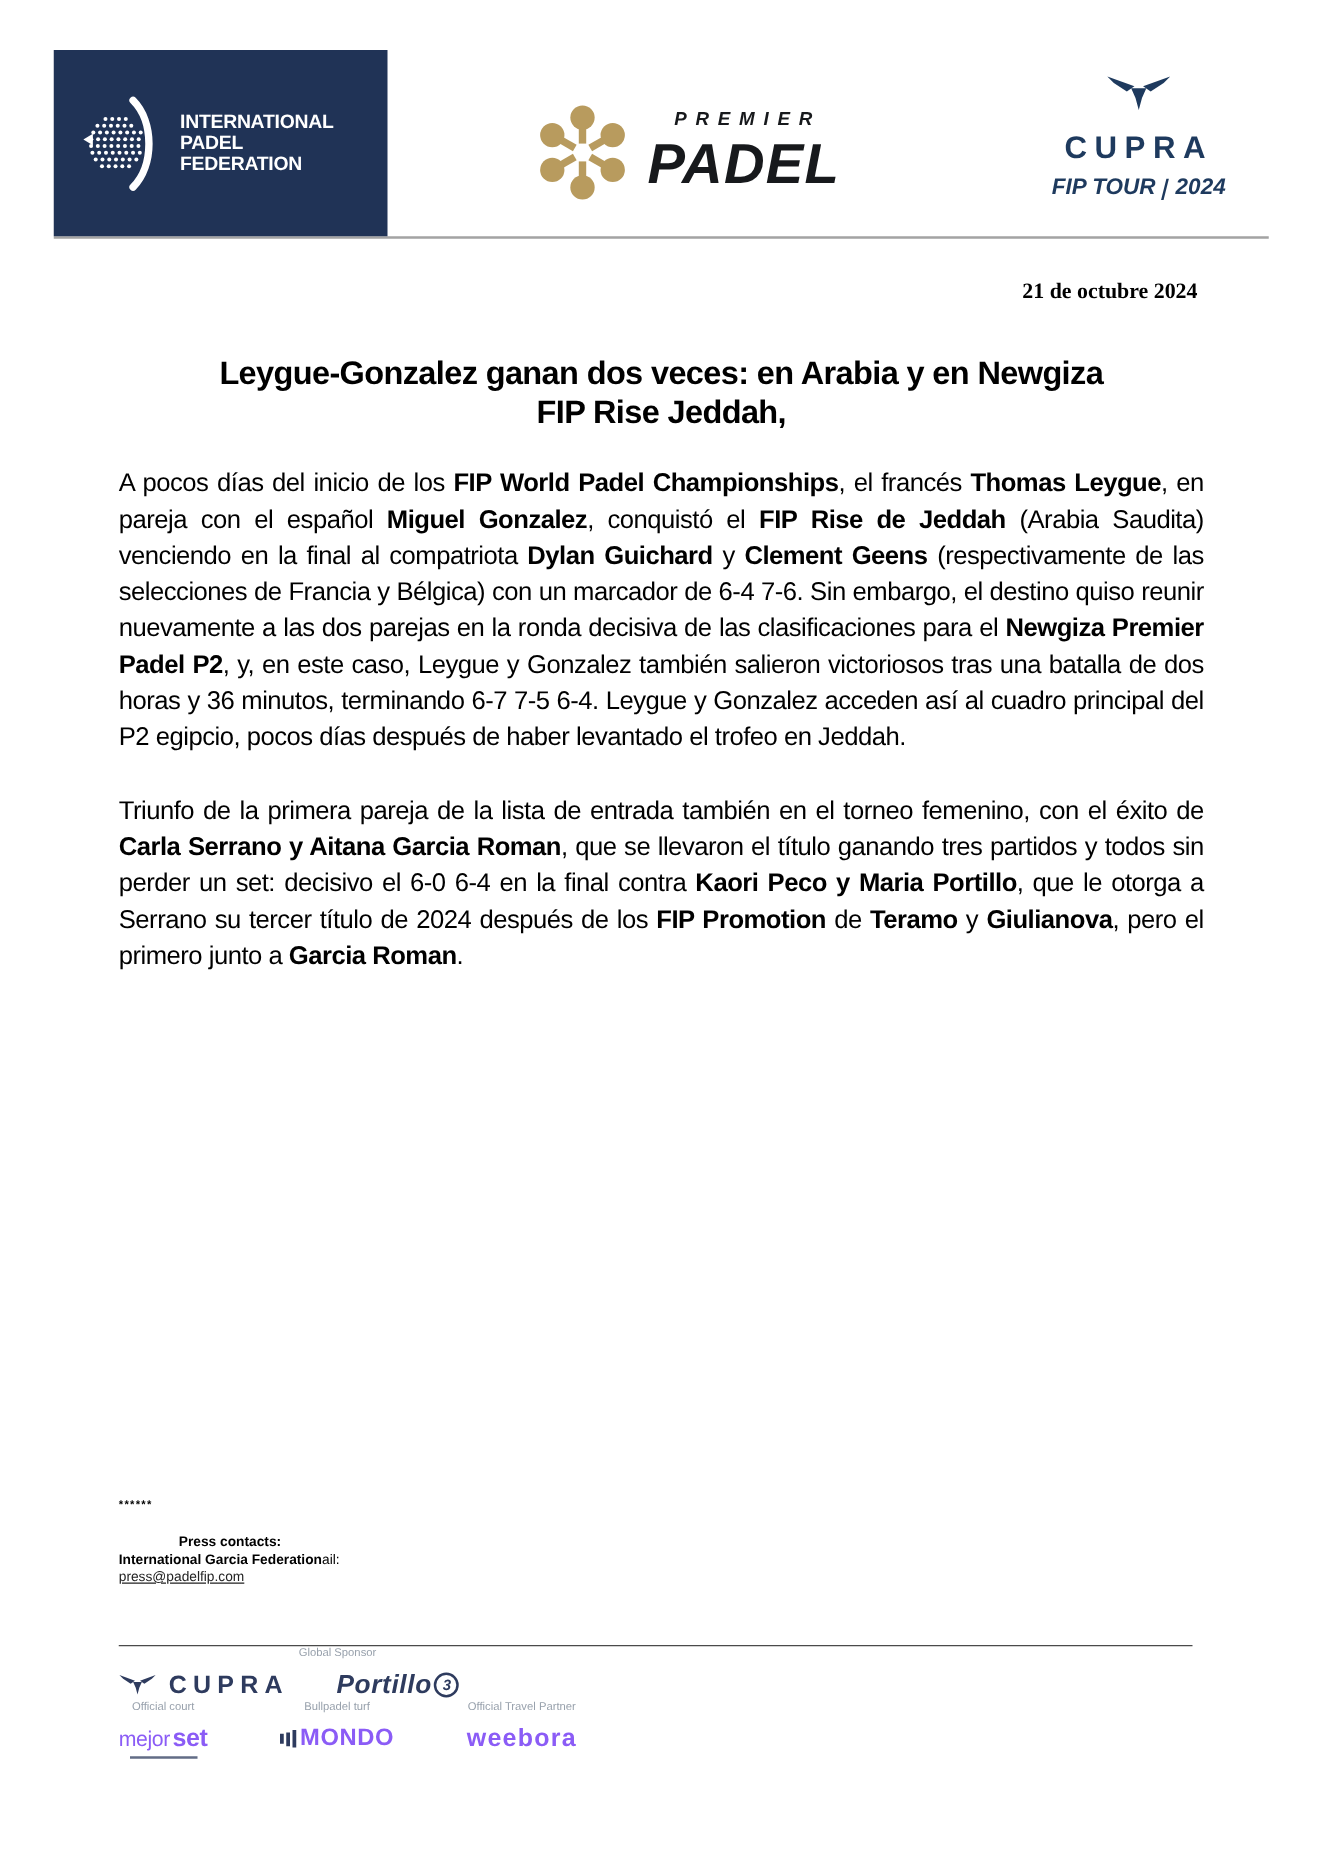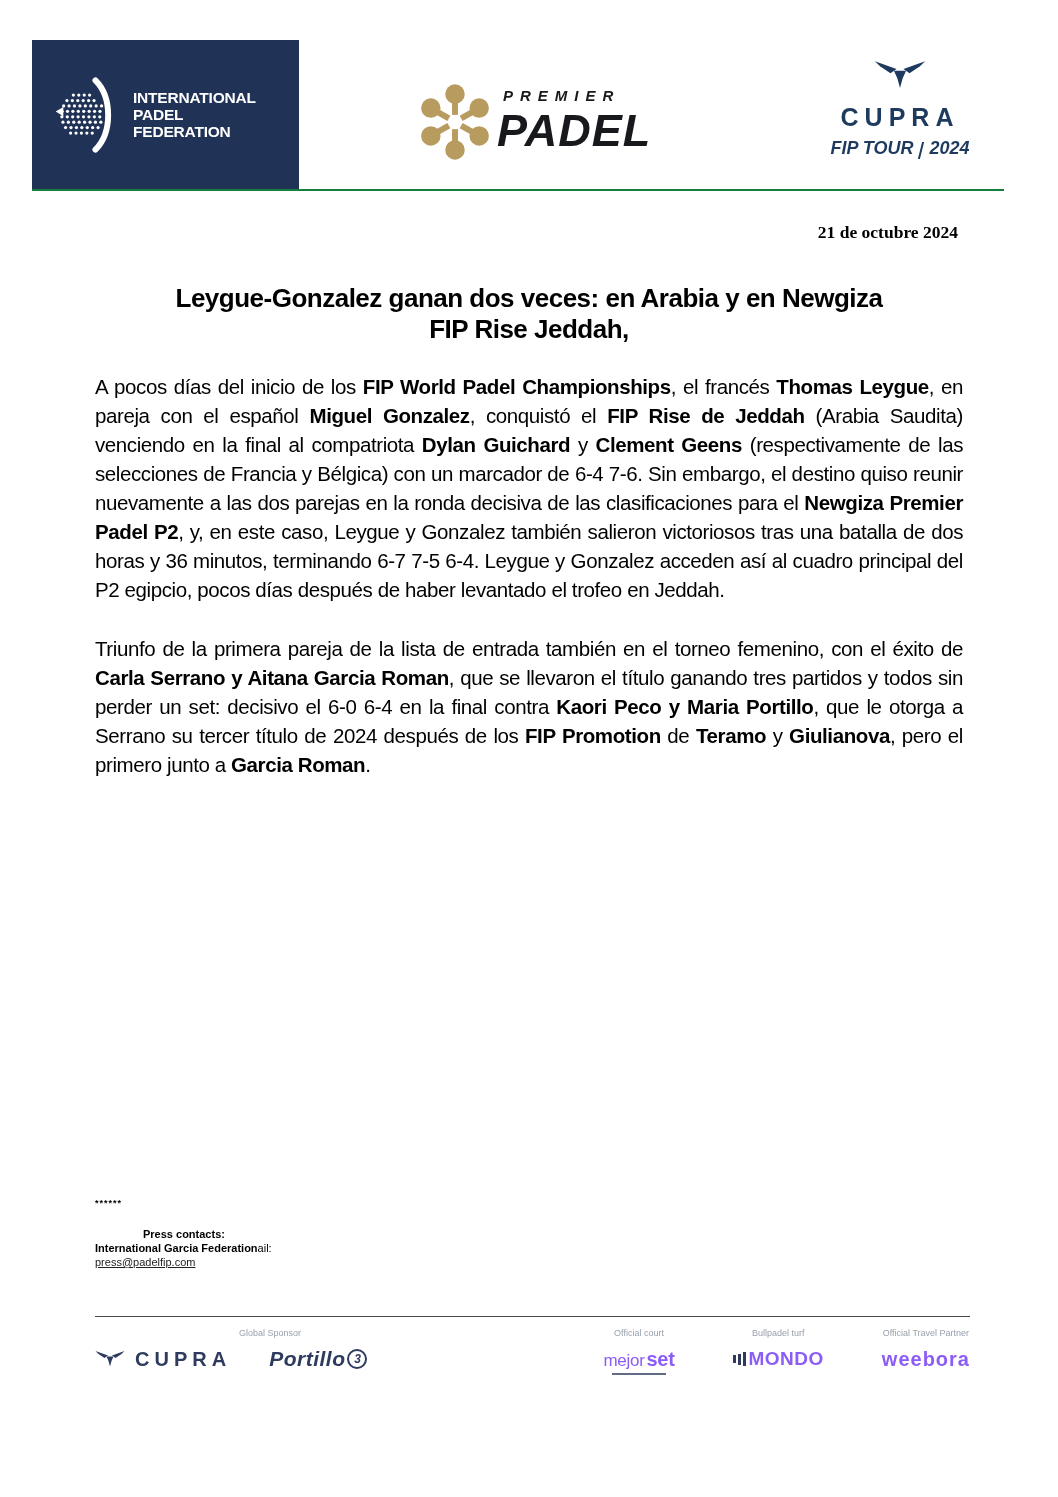--- a/index.html
+++ b/index.html
@@ -3,27 +3,27 @@
 <meta charset="utf-8">
 <style>
   * { margin:0; padding:0; box-sizing:border-box; }
   html,body { background:#fff; }
   .page {
     position:relative; width:1058px; height:1497px; background:#fff;
     font-family:"Liberation Sans", sans-serif; color:#000; overflow:hidden;
   }
 
   
-  .banner { position:absolute; left:32px; top:40px; width:972px; height:151px;
-            border-bottom:2px solid #15803d; }
+  .banner { position:absolute; left:43px; top:40px; width:972px; height:151px;
+            border-bottom:2px solid #a3a3a3; }
   .ipf-box { position:absolute; left:0; top:0; width:267px; height:149px;
              background:#203356; display:flex; align-items:center; padding-left:22px; gap:13px; }
   .ipf-text { color:#fff; font-weight:bold; font-size:15.5px; line-height:17px;
               letter-spacing:-0.2px; }
-  .pp-logo { position:absolute; left:385px; top:44px; display:flex; align-items:center; gap:4px; }
+  .pp-logo { position:absolute; left:385px; top:44px; display:flex; align-items:center; gap:14px;text-align:center; }
   .pp-text { display:flex; flex-direction:column; }
   .pp-top { font-size:15px; font-weight:bold; font-style:italic; letter-spacing:7px;
             color:#17191c; margin-left:6px; }
   .pp-name { font-size:45px; font-weight:800; font-style:italic; letter-spacing:1px;
              color:#17191c; margin-top:1px; }
   .cupra-logo { position:absolute; right:26px; top:18px; width:156px; text-align:center;
                 color:#1e3a5e; }
   .cupra-brand { font-size:25px; font-weight:bold; letter-spacing:6px; margin-top:7px; }
   .cupra-tour { font-size:18px; font-weight:800; font-style:italic; margin-top:6px;
                 display:flex; align-items:flex-end; justify-content:center; gap:7px; }
@@ -43,22 +43,22 @@
 
   
   .press-block { position:absolute; top:1196px; left:95px; width:420px; font-size:11px;
                  line-height:14px; }
   .press-stars { font-size:9px; font-weight:bold; letter-spacing:1px; }
   .press-heading { font-weight:bold; margin-top:17px;padding-left:48px; }
   .press-org-bold { font-weight:bold; }
   .press-email { text-decoration:underline; color:#222; cursor:pointer; }
 
   
-  .footer { position:absolute; top:1316px; left:95px; right:88px;
-            border-top:1px solid #4a4a4a; padding-top:11px; display:flex; align-items:flex-start; }
+  .footer { position:absolute; top:1316px; left:95px; right:104px;
+            border-top:1px solid #4a4a4a; display:flex; align-items:flex-start;flex-direction:column; }
   .f-label { font-size:9px; color:#98a1ac; text-align:center; }
   .left-group { width:350px; display:flex; flex-direction:column; }
   .left-logos { display:flex; align-items:center; gap:38px; margin-top:9px; }
   .cupra-foot { display:flex; align-items:center; gap:10px; color:#2e3b5e; }
   .cupra-foot-text { font-size:20px; font-weight:bold; letter-spacing:5px; }
   .bullpadel { display:flex; align-items:center; color:#2e3b5e; }
   .bullpadel-text { font-size:21px; font-weight:800; font-style:italic; letter-spacing:0.5px; }
   .bullpadel-circle { width:20px; height:20px; border:2.5px solid #2e3b5e; border-radius:50%;
                       display:flex; align-items:center; justify-content:center;
                       font-size:12px; font-weight:800; font-style:italic; margin-left:2px; }

